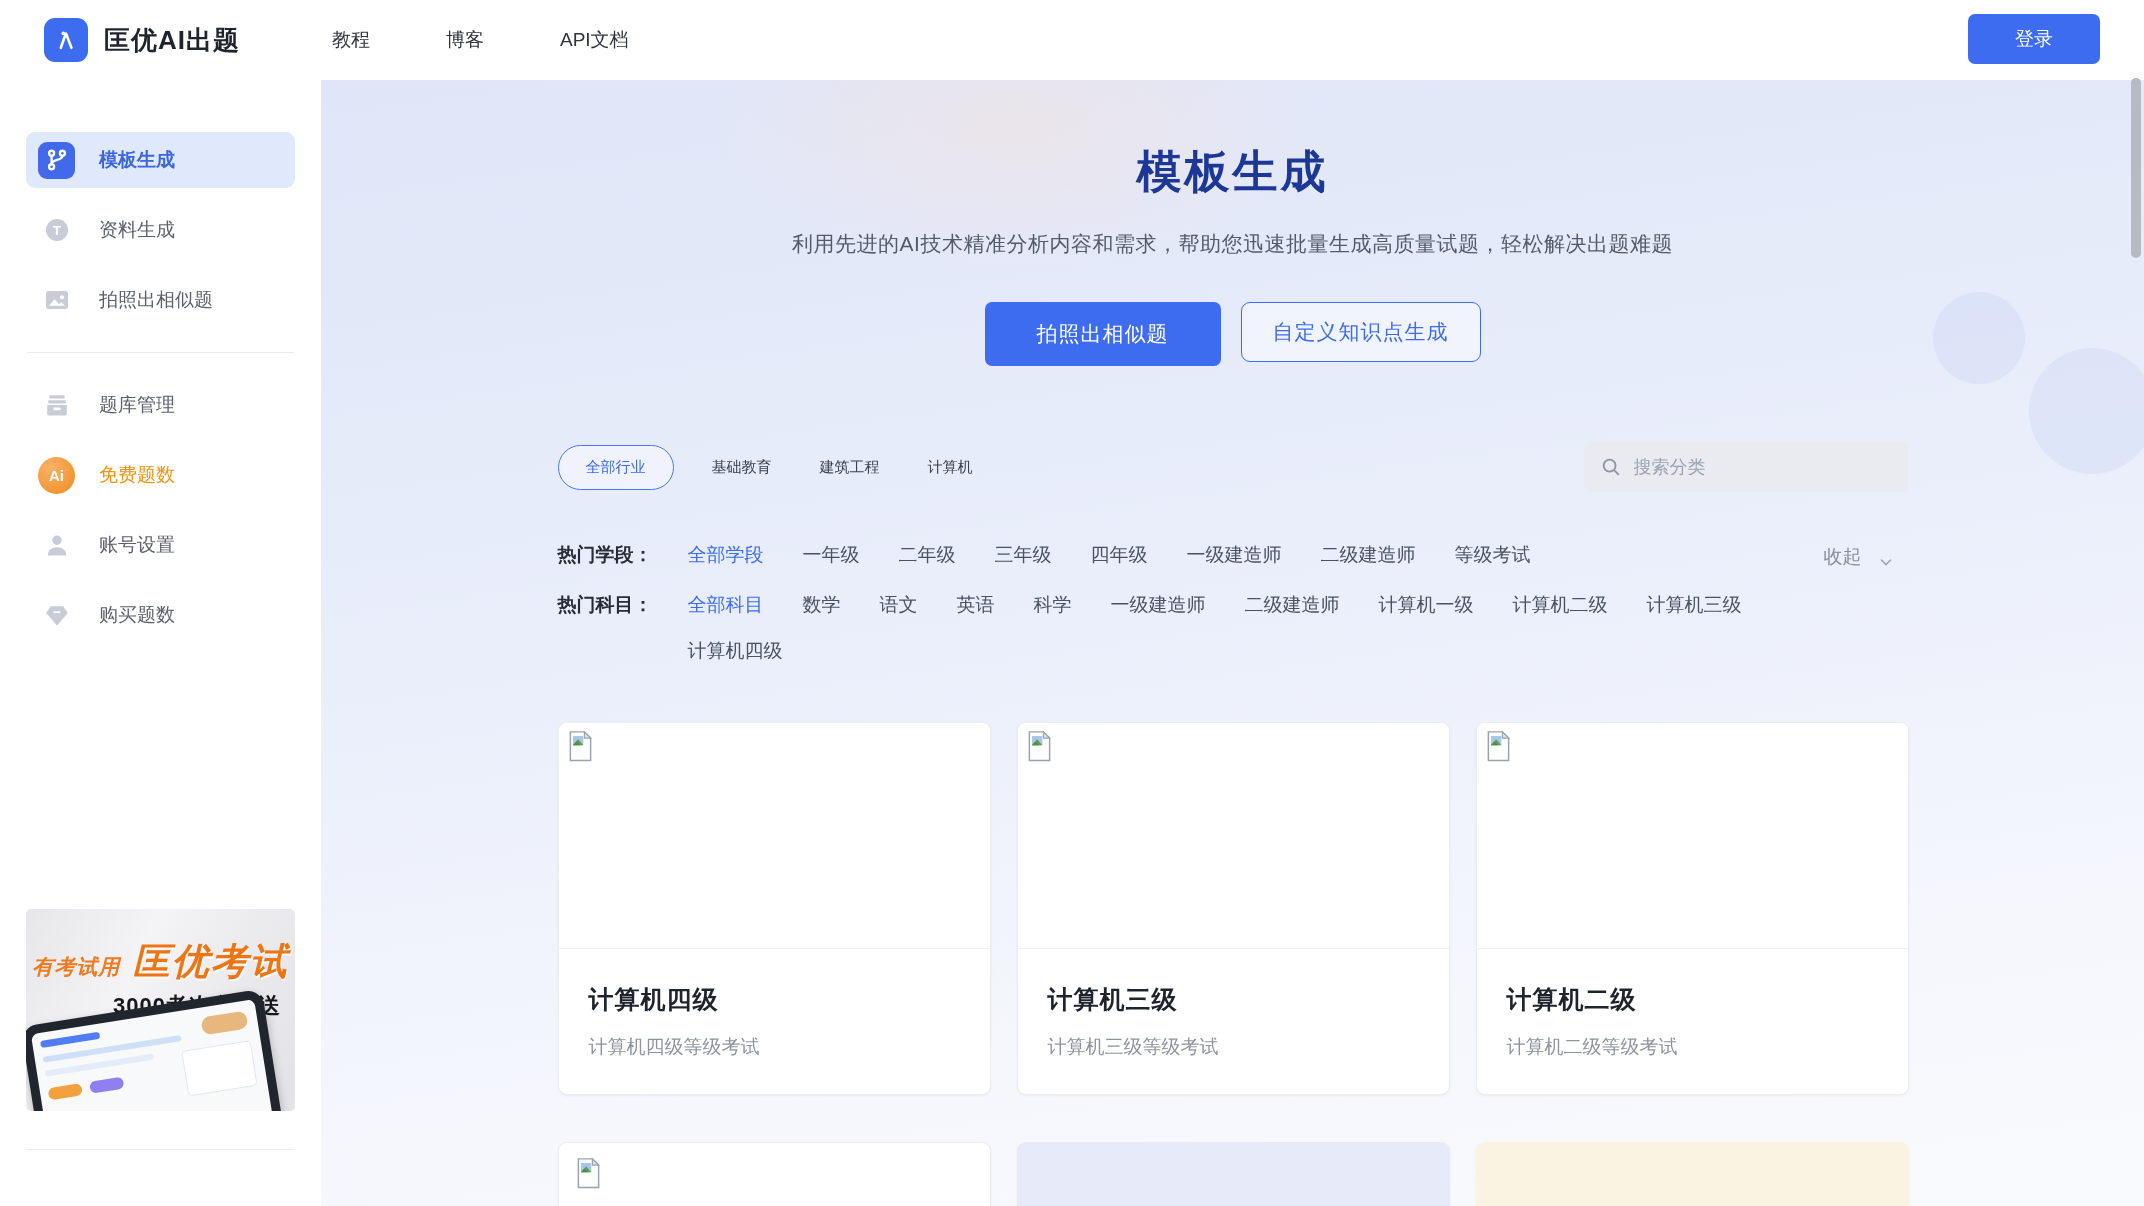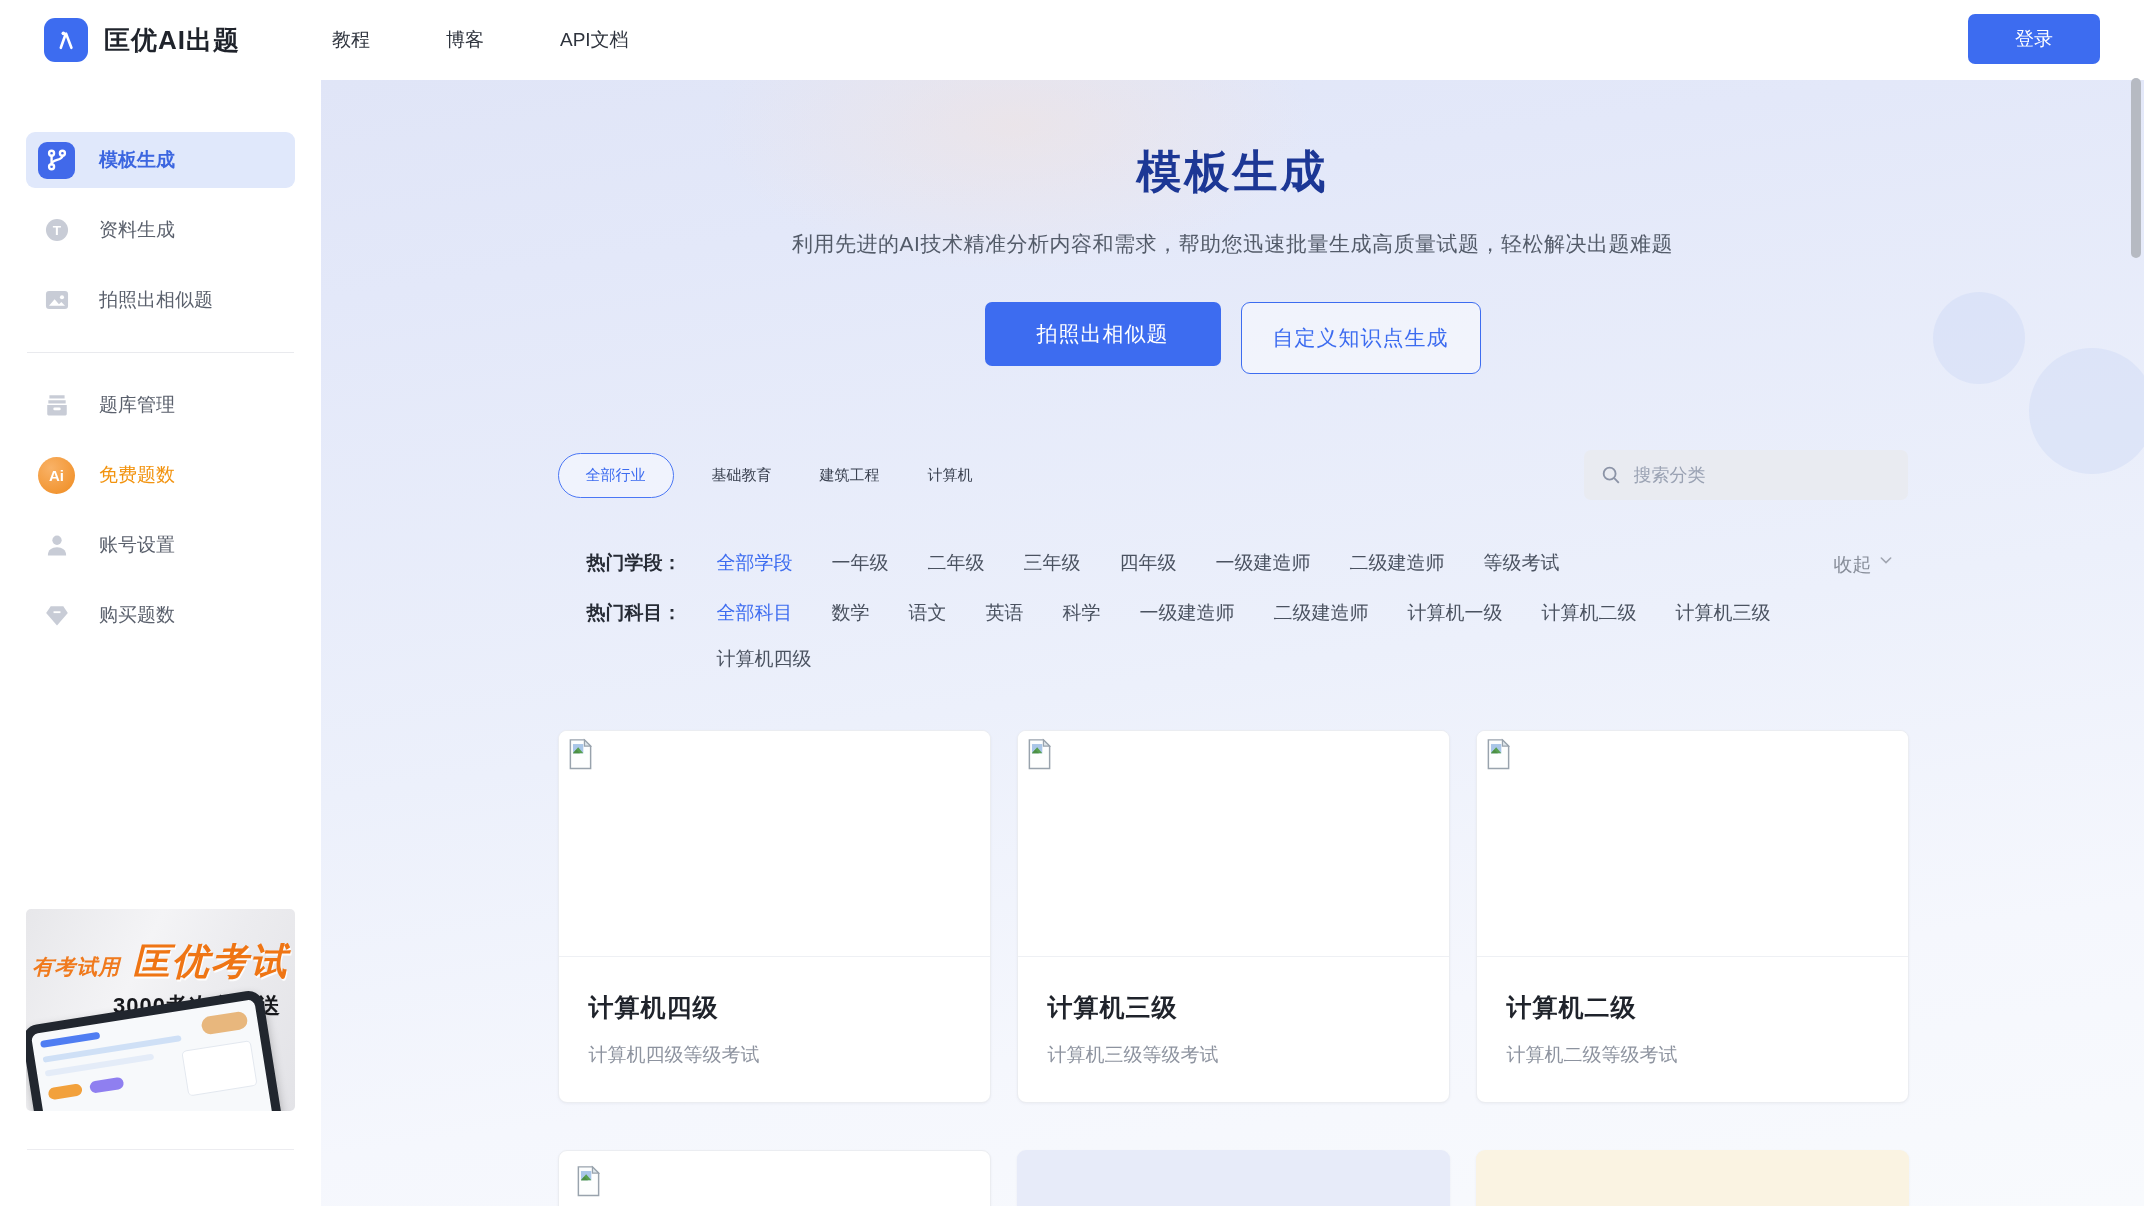--- a/index.html
+++ b/index.html
@@ -57,37 +57,37 @@
   .deco-circle { position:absolute; border-radius:50%; background:rgba(203,216,246,.40); }
   .deco1 { width:92px; height:92px; left:1612px; top:212px; }
   .deco2 { width:126px; height:126px; left:1708px; top:268px; }
 
   .content { position:relative; width:1350px; margin:0 auto; padding-top:62px; }
 
   .hero-title { text-align:center; font-size:45px; font-weight:800; color:#1c3795; letter-spacing:3px; }
   .hero-subtitle { text-align:center; font-size:21px; color:#535b69; margin-top:28px; letter-spacing:.5px; }
   .hero-actions { display:flex; justify-content:center; gap:20px; margin-top:44px; }
   .btn-primary { width:236px; height:64px; background:#3d6cf0; color:#fff; font-size:21px; border:none; border-radius:7px; cursor:pointer; letter-spacing:1px; }
-  .btn-secondary { width:240px; height:72px; background:rgba(255,255,255,.45); color:#3d6cf0; font-size:21px; border:1.5px solid #3d6cf0; border-radius:9px; cursor:pointer; letter-spacing:1px; }
+  .btn-secondary { width:240px; height:60px; background:rgba(255,255,255,.45); color:#3d6cf0; font-size:21px; border:1.5px solid #3d6cf0; border-radius:9px; cursor:pointer; letter-spacing:1px; }
 
   .toolbar { display:flex; align-items:center; margin-top:76px; }
   .tab { font-size:15px; color:#3a4150; margin-right:48px; cursor:pointer; }
   .tab.active { color:#3d6cf0; border:1px solid #4b77f5; background:rgba(248,250,255,.55); border-radius:26px; padding:12px 27px; margin-right:38px; }
   .search-box { margin-left:auto; width:324px; height:50px; background:#e9ebf1; border-radius:7px; display:flex; align-items:center; padding:0 16px; }
   .search-box svg { width:22px; height:22px; flex:0 0 22px; }
   .search-input { border:none; outline:none; background:transparent; font-size:18px; color:#2e333d; margin-left:12px; width:100%; font-family:inherit; }
   .search-input::placeholder { color:#9aa2b3; }
 
   .filters { position:relative; margin-top:50px; }
-  .filter-row { display:flex; margin-bottom:24px;margin-left:29px; }
+  .filter-row { display:flex; margin-bottom:24px; }
   .filter-label { font-size:19px; font-weight:bold; color:#262b35; flex:0 0 124px; white-space:nowrap; }
   .filter-options { display:flex; flex-wrap:wrap; column-gap:39px; row-gap:20px; width:1080px; margin-left:6px; }
   .filter-option { font-size:19px; color:#4a5260; cursor:pointer; white-space:nowrap; }
   .filter-option.active { color:#3d6cf0; }
-  .collapse-ctl { position:absolute; right:14px; top:2px; display:flex; align-items:flex-start; gap:6px; font-size:19px; color:#878d99; cursor:pointer;margin-left:16px; }
+  .collapse-ctl { position:absolute; right:14px; top:2px; display:flex; align-items:flex-end; gap:16px; font-size:19px; color:#878d99; cursor:pointer;margin-left:16px; }
   .collapse-ctl svg { width:16px; height:16px; }
 
   .cards-grid { display:grid; grid-template-columns:repeat(3,433px); column-gap:26px; row-gap:47px; margin-top:58px; }
   .card { background:#fff; border:1px solid #ebedf1; border-radius:9px; overflow:hidden; cursor:pointer; box-shadow:0 1px 3px rgba(30,40,70,.05); }
   .card-img { height:226px; border-bottom:1px solid #eef0f4; position:relative; background:#fff; }
   .broken-img { position:absolute; left:8px; top:7px; }
   .card-body { padding:34px 30px; }
   .card-title { font-size:25px; font-weight:bold; color:#1f232b; letter-spacing:1px; }
   .card-desc { font-size:19px; color:#8d939f; margin-top:18px; }
   .card.partial { height:300px; border:none; }

